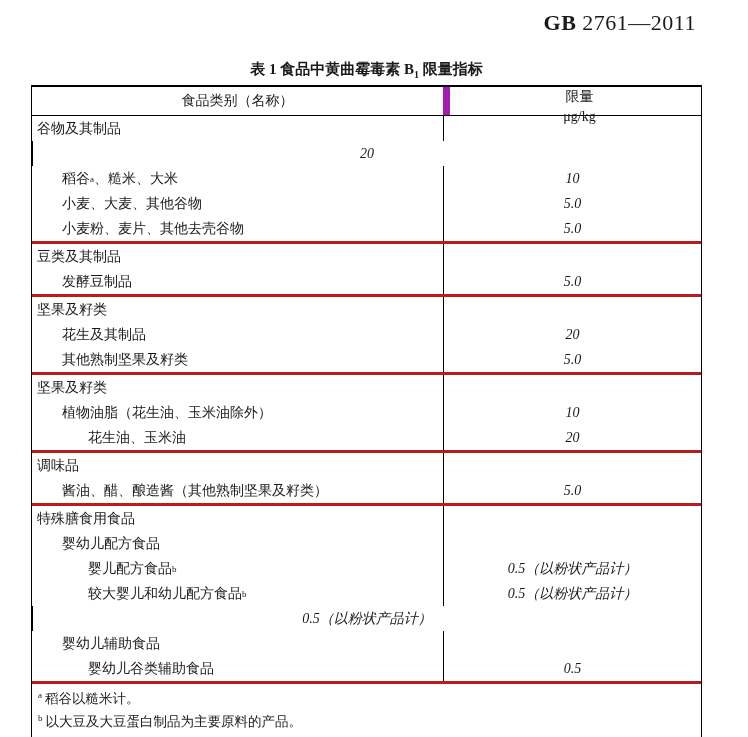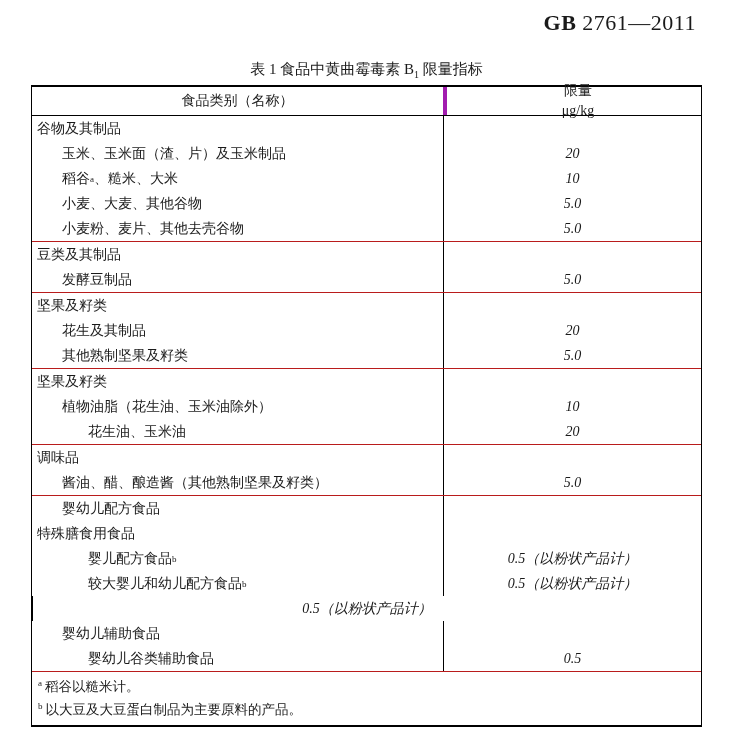--- a/index.html
+++ b/index.html
@@ -22,21 +22,21 @@
     text-align: right;
     font-size: 22px;
     height: 24px;
     letter-spacing: 0.5px;
   }
   .doc-header .code-bold { font-weight: bold; }
   .table-title {
     margin: 26px 0 6px 31px;
     width: 671px;
     text-align: center;
-    font-weight: normal;
+    font-weight: bold;
     font-size: 15px;
     height: 19px;
   }
   .table-title sub { font-size: 10px; }
   .gb-table {
     margin-left: 31px;
     width: 671px;
     border: 1px solid #000;
     border-top: 2px solid #000;
     font-size: 14px;
@@ -47,29 +47,28 @@
     border-bottom: 1px solid #000;
   }
   .thead .hcell1 {
     width: 411px;
     display: flex;
     align-items: center;
     justify-content: center;
   }
   .thead .hcell2 {
     flex: 1;
-    border-left: 4px solid #a21caf;
+    border-left: 7px solid #a21caf;
     display: flex;
     flex-direction: column;
     align-items: center;
-    justify-content: center;
     line-height: 20px;
     padding-left: 8px;
   }
-  .section { border-bottom: 1px solid #b91c1c; }
+  .section { border-bottom: 3px solid #b91c1c; }
   .trow { display: flex; height: 25px; }
   .cell-label {
     width: 411px;
     display: flex;
     align-items: center;
     overflow: hidden;
     white-space: nowrap;
   }
   .indent-0 { padding-left: 5px; }
   .indent-1 { padding-left: 30px; }
@@ -120,21 +119,20 @@
         <span>μg/kg</span>
       </div>
     </div>
     <div id="table-body">
         <div class="section">
           <div class="trow">
             <div class="cell-label indent-0">谷物及其制品</div>
             <div class="cell-value"></div>
           </div>
           <div class="trow">
-            <div class="cell-label indent-1">玉米、玉米面（渣、片）及玉米制品</div>
             <div class="cell-value">20</div>
           </div>
           <div class="trow">
             <div class="cell-label indent-1">稻谷<sup>a</sup>、糙米、大米</div>
             <div class="cell-value">10</div>
           </div>
           <div class="trow">
             <div class="cell-label indent-1">小麦、大麦、其他谷物</div>
             <div class="cell-value">5.0</div>
           </div>
@@ -186,25 +184,25 @@
             <div class="cell-label indent-0">调味品</div>
             <div class="cell-value"></div>
           </div>
           <div class="trow">
             <div class="cell-label indent-1">酱油、醋、酿造酱（其他熟制坚果及籽类）</div>
             <div class="cell-value">5.0</div>
           </div>
         </div>
         <div class="section">
           <div class="trow">
+            <div class="cell-label indent-0">特殊膳食用食品</div>
+            <div class="cell-value"></div>
+          </div>
+          <div class="trow">
             <div class="cell-label indent-1">婴幼儿配方食品</div>
-            <div class="cell-value"></div>
-          </div>
-          <div class="trow">
-            <div class="cell-label indent-0">特殊膳食用食品</div>
             <div class="cell-value"></div>
           </div>
           <div class="trow">
             <div class="cell-label indent-2">婴儿配方食品<sup>b</sup></div>
             <div class="cell-value">0.5（以粉状产品计）</div>
           </div>
           <div class="trow">
             <div class="cell-label indent-2">较大婴儿和幼儿配方食品<sup>b</sup></div>
             <div class="cell-value">0.5（以粉状产品计）</div>
           </div>

